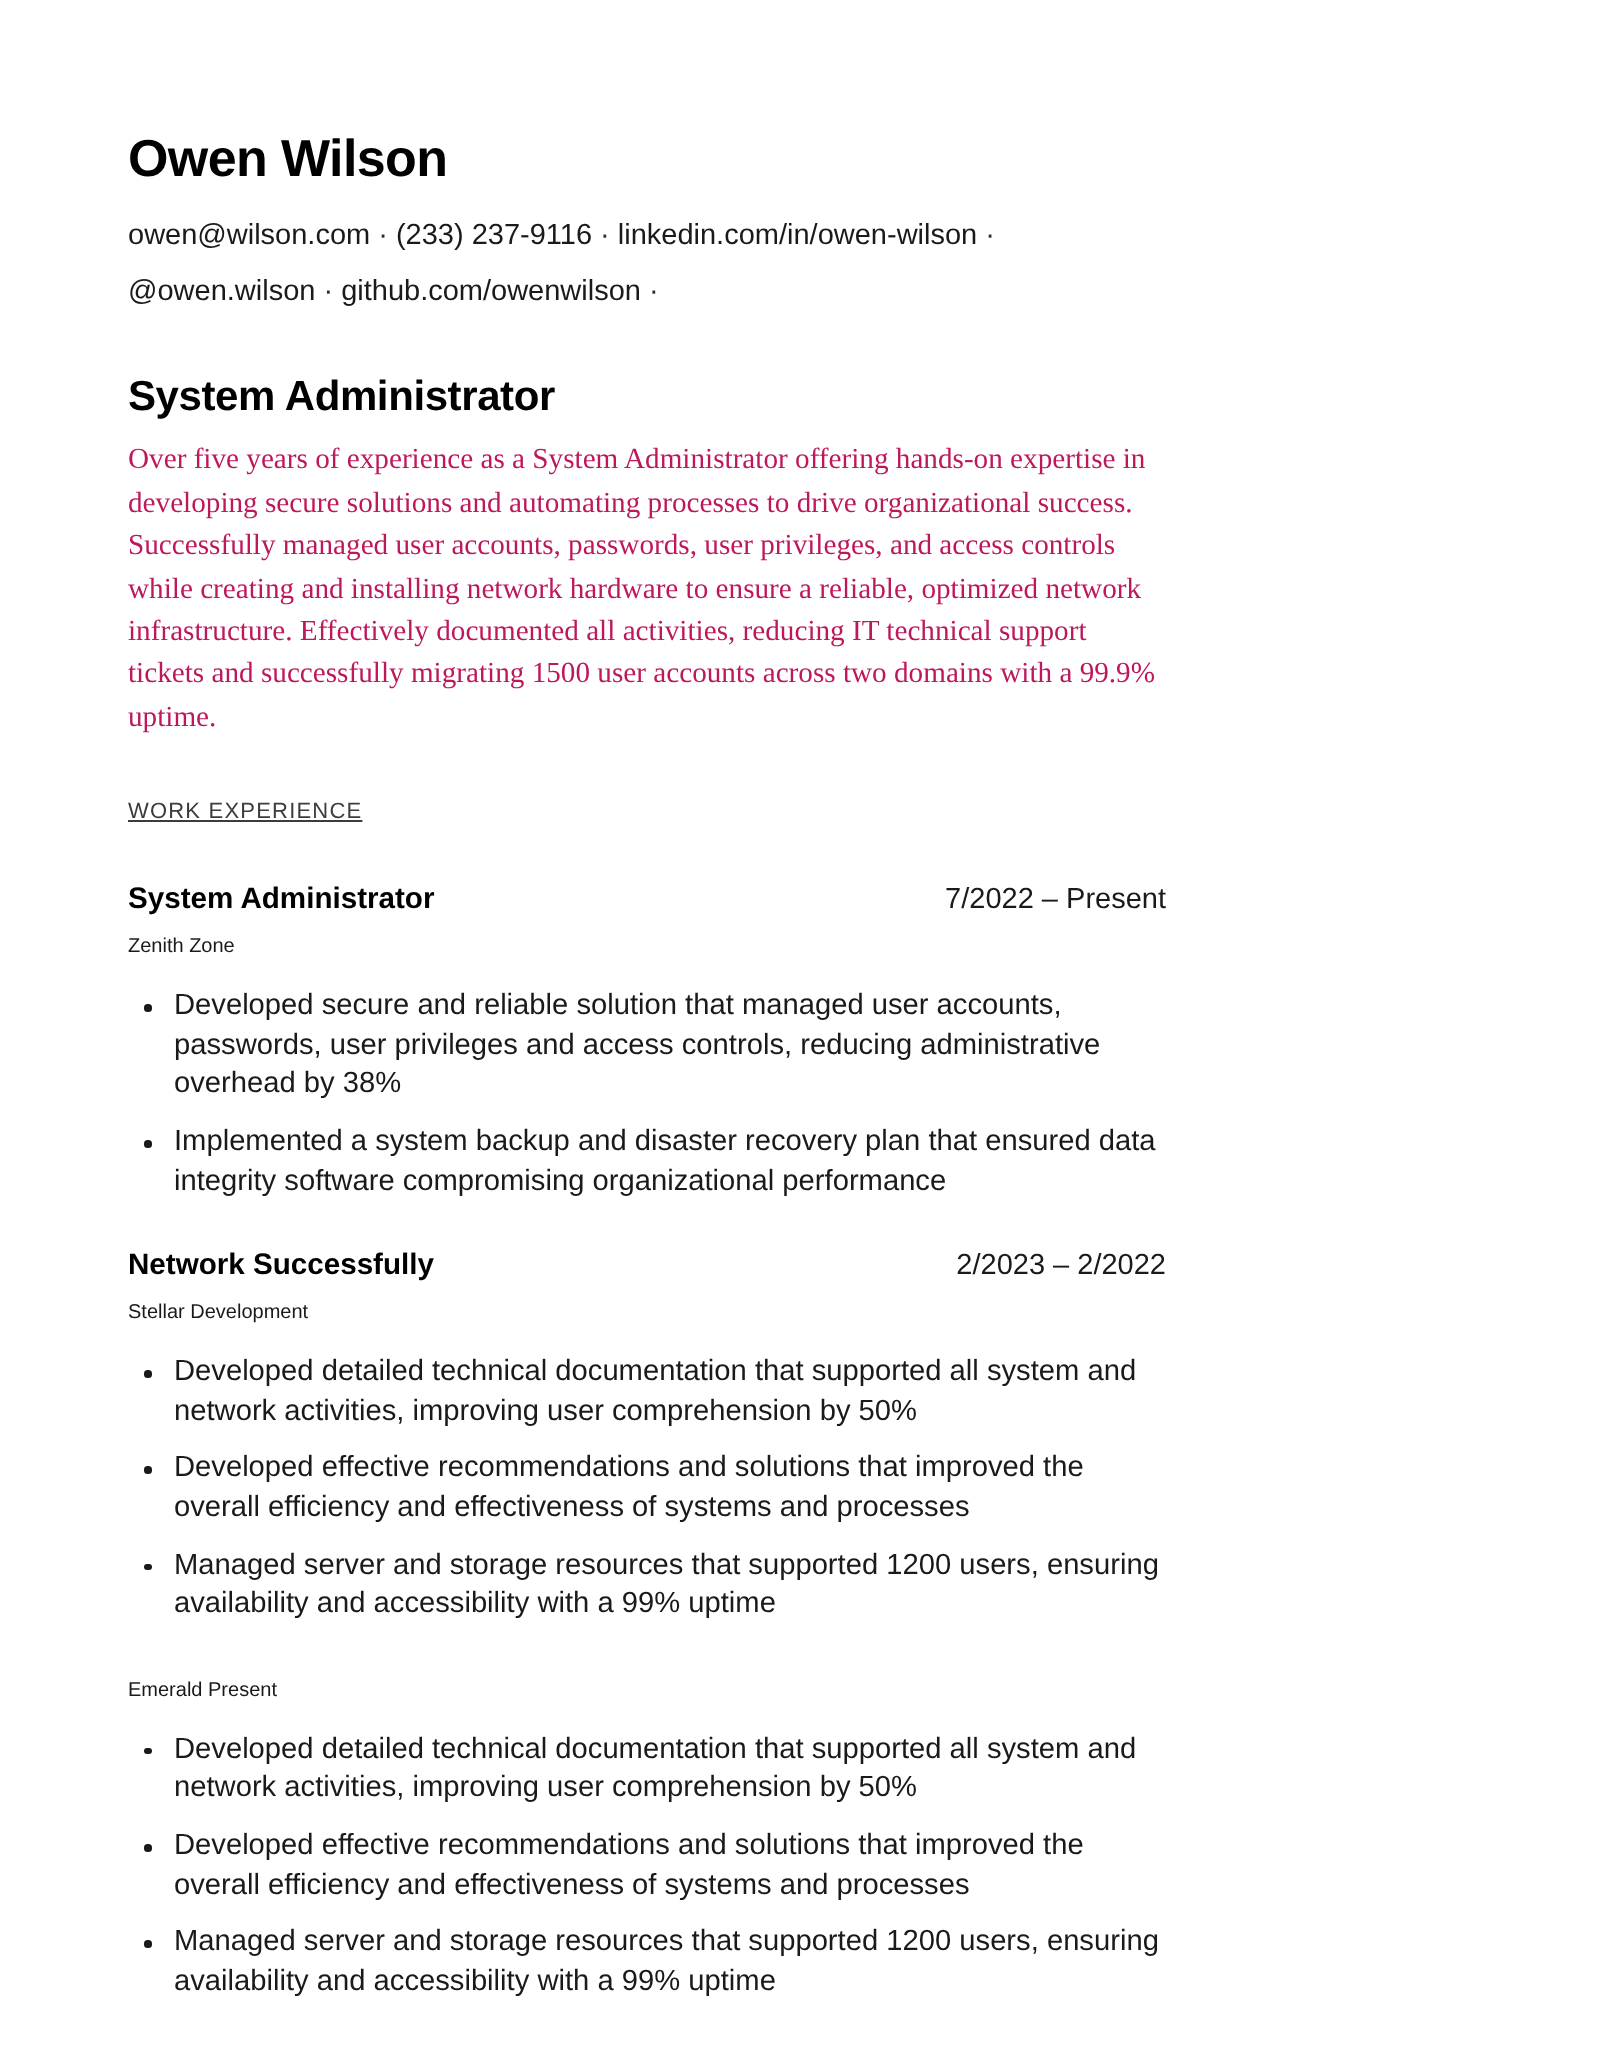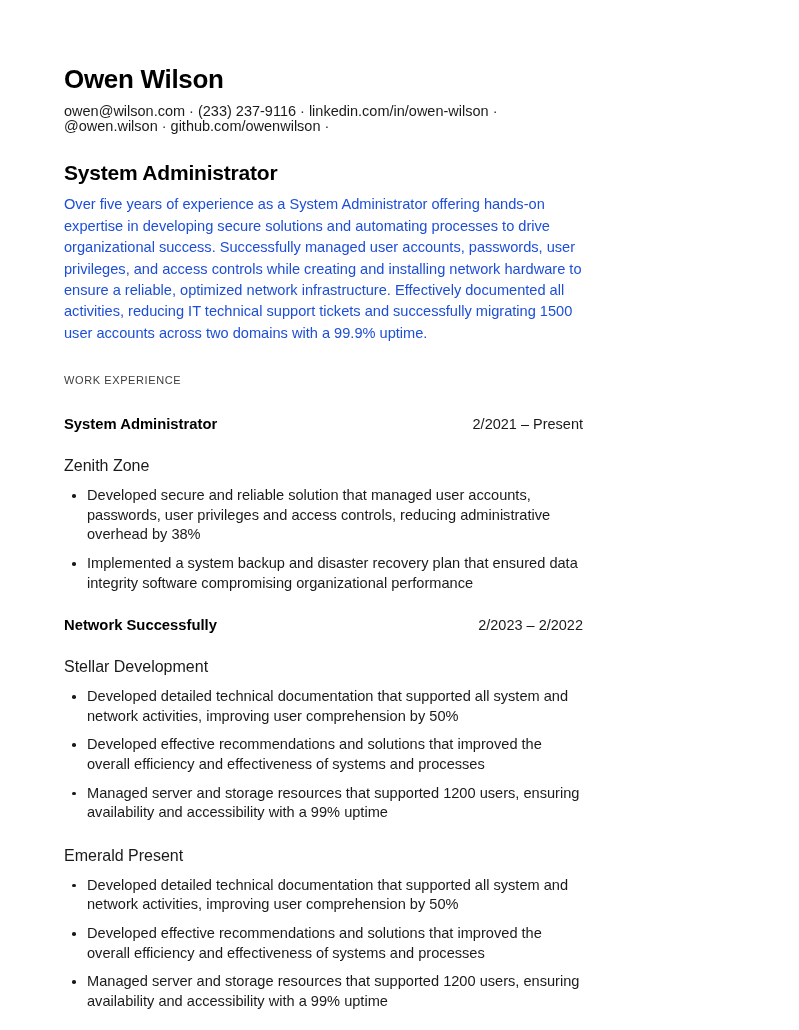--- a/index.html
+++ b/index.html
@@ -32,21 +32,21 @@
     font-size: 26px;
     font-weight: 700;
     letter-spacing: -0.3px;
     color: #000000;
     line-height: 1.2;
     margin: 0 0 9px 0;
   }
 
   .contact-line {
     font-size: 14.5px;
-    line-height: 15px;
+    line-height: 28px;
     color: #1a1a1a;
     max-width: 640px;
   }
   .contact-item { white-space: nowrap; }
   .contact-sep {
     display: inline-block;
     padding: 0 4px;
     color: #2b2b2b;
   }
 
@@ -58,34 +58,36 @@
     font-weight: 700;
     letter-spacing: -0.2px;
     color: #000000;
     line-height: 1.25;
     margin: 0 0 8px 0;
   }
 
   .summary-text {
     font-size: 14.6px;
     line-height: 21.4px;
-    color: #1d4ed8;
+    color: #be185d;
     margin: 0;
     max-width: 674px;
     text-align: left;
+    font-family: Liberation Serif, serif;
   }
 
   
   .section-label {
     font-size: 11px;
     letter-spacing: 0.6px;
     color: #3c3c3c;
     text-transform: uppercase;
     margin: 0 0 28px 0;
     font-weight: 400;
+    text-decoration: underline;
   }
 
   .job { margin-bottom: 22px; }
   .job:last-child { margin-bottom: 0; }
 
   .job-topline {
     display: flex;
     justify-content: space-between;
     align-items: baseline;
     gap: 16px;
@@ -100,24 +102,24 @@
 
   .job-dates {
     font-size: 14.5px;
     color: #1a1a1a;
     line-height: 20px;
     white-space: nowrap;
     text-align: right;
   }
 
   .job-company {
-    font-size: 16px;
+    font-size: 10px;
     color: #1a1a1a;
     line-height: 21px;
-    margin-top: 21px;
+    margin-top: 3px;
   }
 
   .bullets {
     list-style: none;
     margin: 10px 0 0 0;
     padding: 0;
   }
 
   .bullet {
     position: relative;
@@ -155,21 +157,21 @@
     <h2 class="section-title-large">System Administrator</h2>
     <p class="summary-text">Over five years of experience as a System Administrator offering hands-on expertise in developing secure solutions and automating processes to drive organizational success. Successfully managed user accounts, passwords, user privileges, and access controls while creating and installing network hardware to ensure a reliable, optimized network infrastructure. Effectively documented all activities, reducing IT technical support tickets and successfully migrating 1500 user accounts across two domains with a 99.9% uptime.</p>
   </div>
 
   <div class="work-section">
     <div class="section-label">WORK EXPERIENCE</div>
     <div class="jobs-list">
         <div class="job">
           <div class="job-topline">
             <div class="job-title">System Administrator</div>
-            <div class="job-dates">2/2021 – Present</div>
+            <div class="job-dates">7/2022 – Present</div>
           </div>
           <div class="job-company">Zenith Zone</div>
           <ul class="bullets">
             <li class="bullet">Developed secure and reliable solution that managed user accounts, passwords, user privileges and access controls, reducing administrative overhead by 38%</li>
             <li class="bullet">Implemented a system backup and disaster recovery plan that ensured data integrity software compromising organizational performance</li>
           </ul>
         </div>
         <div class="job">
           <div class="job-topline">
             <div class="job-title">Network Successfully</div>

